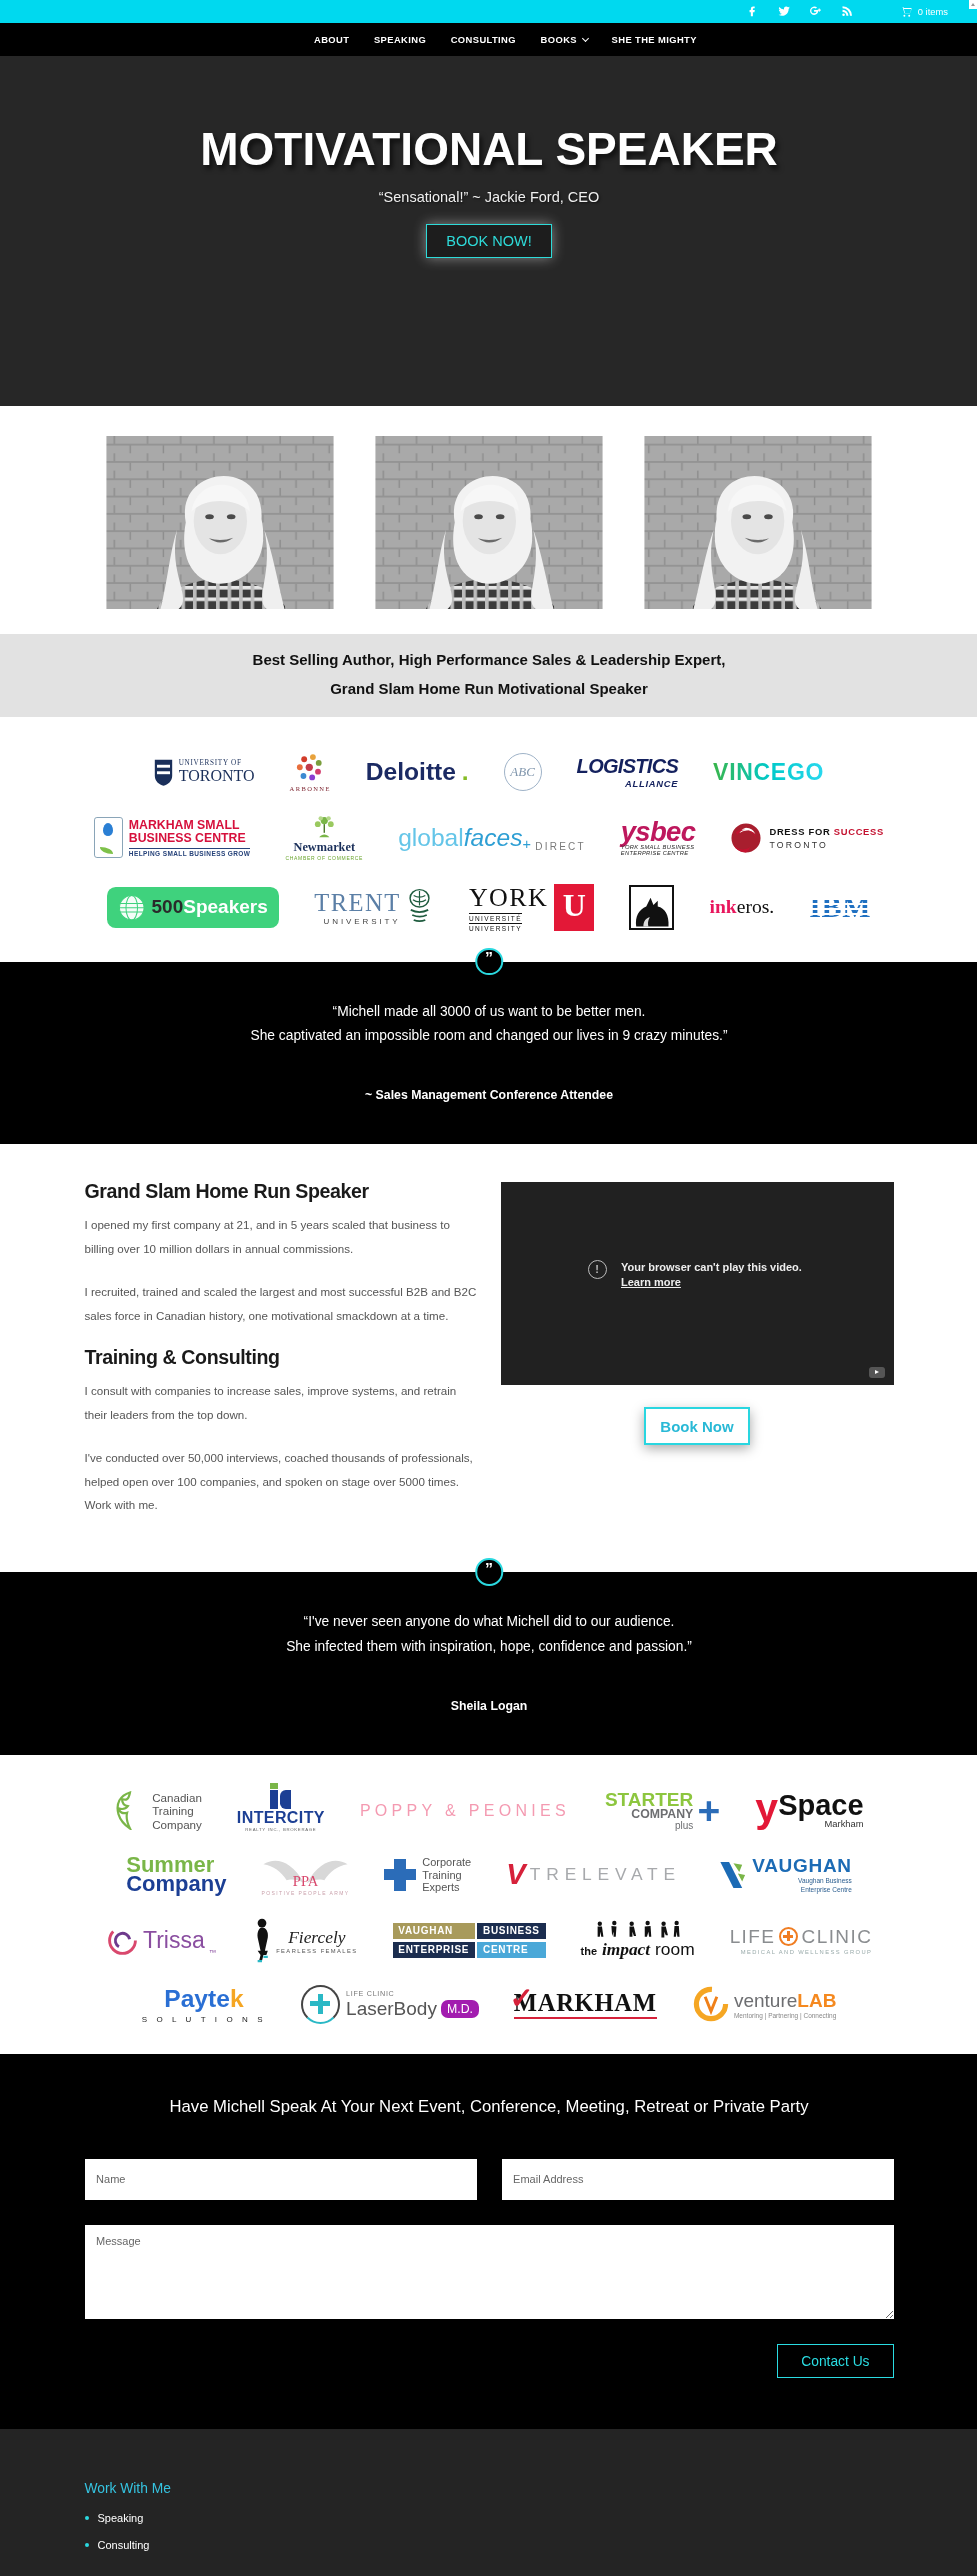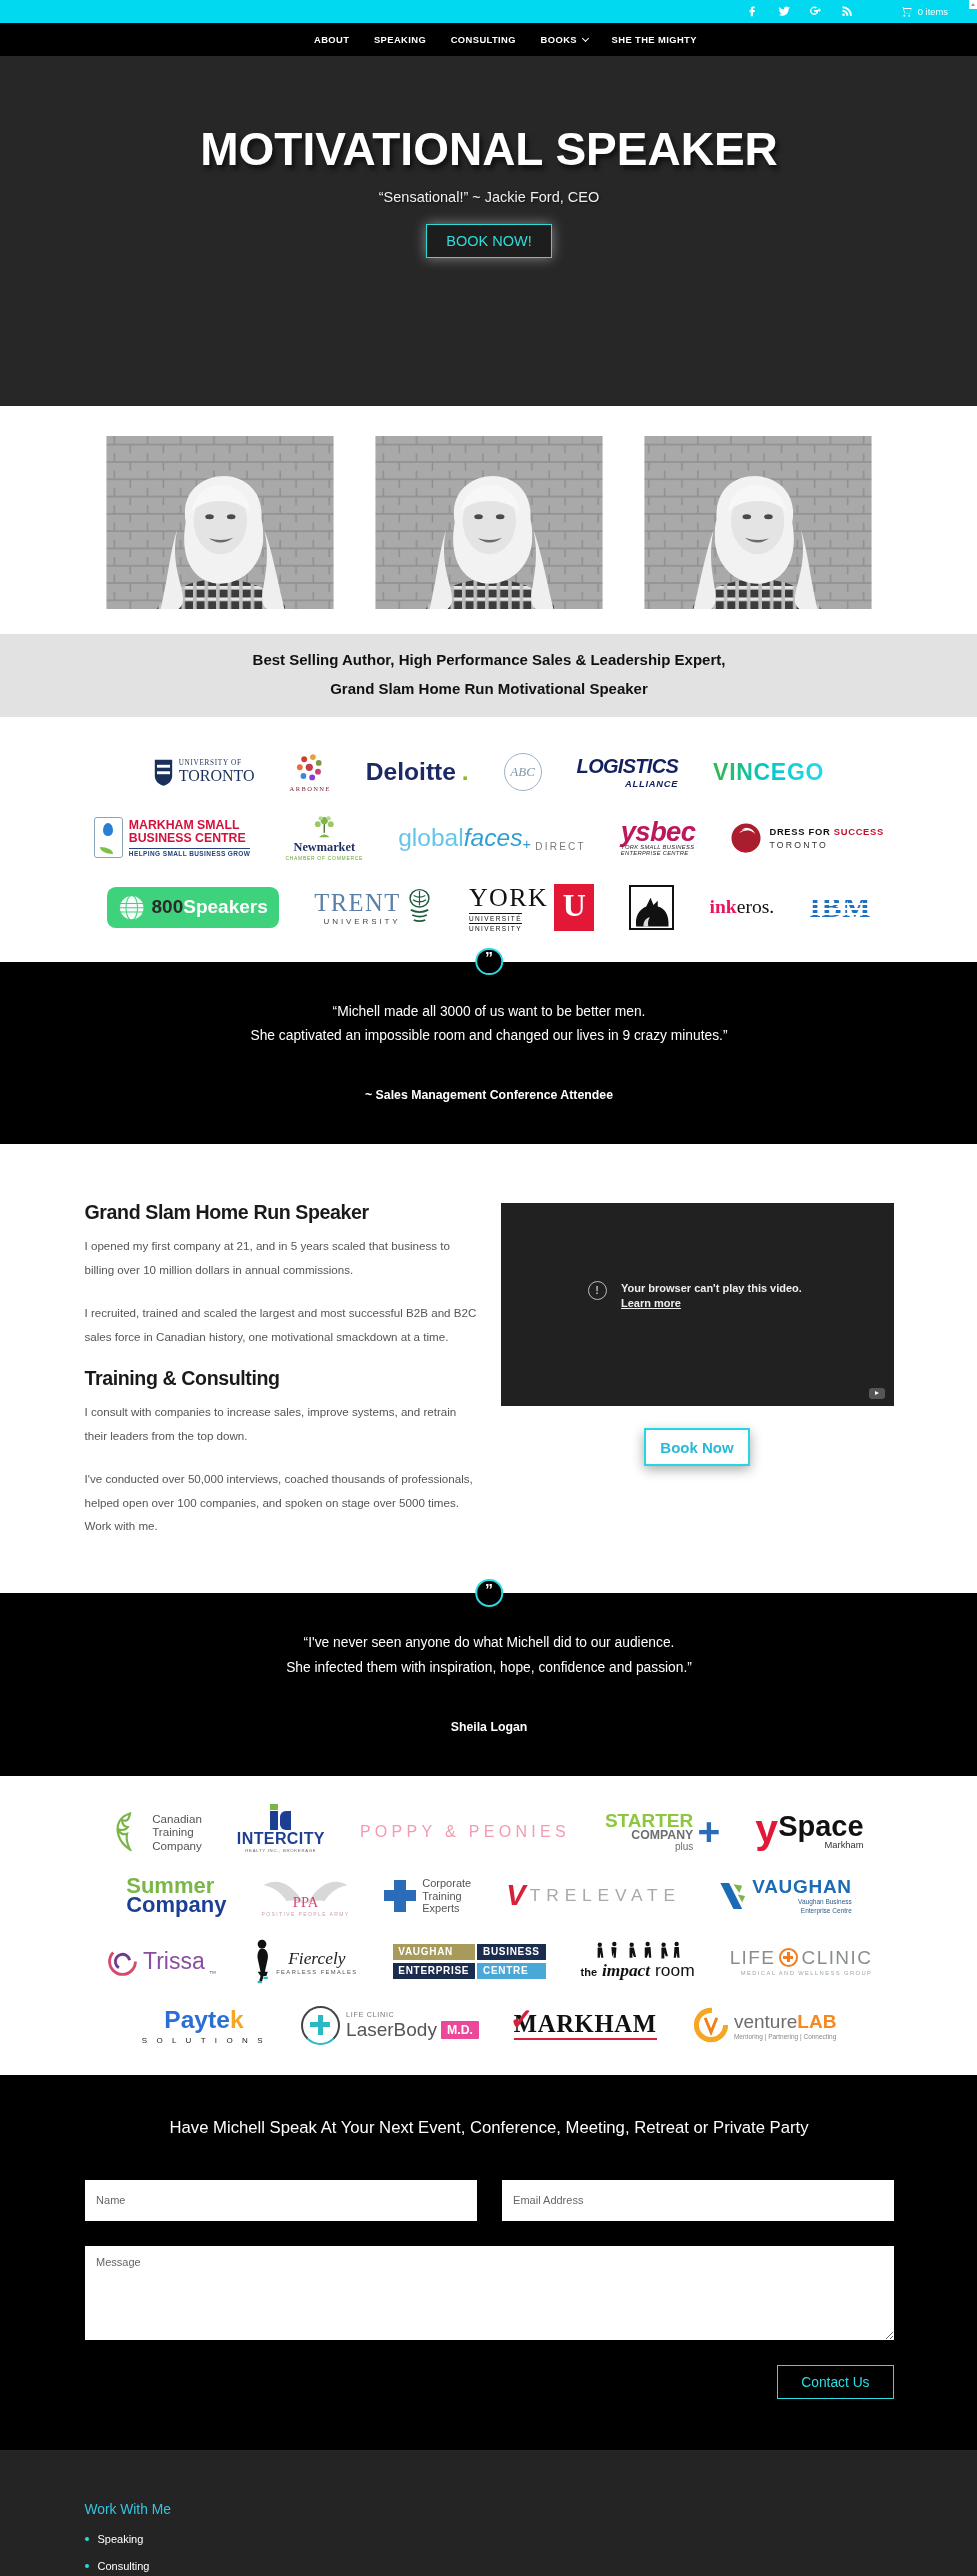--- a/index.html
+++ b/index.html
@@ -194,21 +194,21 @@
   .paytek .a b { color: #f5a623; }
   .paytek .sub { font-size: 8px; color: #222; letter-spacing: 3.6px; }
   .laserbody { gap: 5.8px; }
   .laserbody .circ { width: 39px; height: 39px; border: 2.9px solid #444; border-bottom-color: #2ab8c5; border-radius: 50%; position: relative; }
   .laserbody .circ::before { content:""; position:absolute; left:14.5px; top:7.2px; width:5px; height:19.6px; background:#2ab8c5; }
   .laserbody .circ::after { content:""; position:absolute; left:7.2px; top:14.5px; width:19.6px; height:5px; background:#2ab8c5; }
   .laserbody-t { display: flex; flex-direction: column; align-items: flex-start; }
   .laserbody-t .s { font-size: 7.2px; color: #777; letter-spacing: 0.7px; }
   .laserbody-t .row { display: flex; align-items: center; gap: 4.3px; }
   .laserbody-t .n { font-size: 19px; color: #555; }
-  .laserbody-t .md { background: #ec4899; color: #fff; font-size: 12.3px; font-weight: bold; padding: 2.2px 5.8px; border-radius: 1px; }
+  .laserbody-t .md { background: #a21caf; color: #fff; font-size: 12.3px; font-weight: normal; padding: 2.2px 5.8px; border-radius: 7px; }
   .markhamc { position: relative; }
   .markhamc .t { font-size: 24.6px; font-weight: bold; color: #111; letter-spacing: 0.7px; border-bottom: 2.2px solid #d6213a; font-family: "Liberation Serif", serif; }
   .markhamc .chk { position: absolute; left: -4.3px; top: -8.7px; color: #d6213a; font-size: 29px; font-weight: bold; }
   .vlab { gap: 4.3px; justify-content: space-between; }
   .vlab svg { width: 38px; height: 38px; }
   .vlab-t { display: flex; flex-direction: column; align-items: flex-start; }
   .vlab-t .row { display: flex; align-items: baseline; }
   .vlab-t .a { font-size: 19px; color: #6d6e71; }
   .vlab-t .b { font-size: 19px; font-weight: bold; color: #f5891f; }
   .vlab-t .s { font-size: 6.5px; color: #888; }
@@ -221,21 +221,21 @@
     background: #000; border: 2.2px solid #2bd9e0;
     display: flex; align-items: center; justify-content: center;
     color: #fff; font-size: 16px; font-weight: bold; line-height: 1;
   }
   .qcircle span { margin-top: -4.3px; }
   .quote .l { color: #fff; font-size: 13.8px; line-height: 1.8; }
   .quote .attr { color: #fff; font-size: 12.3px; font-weight: bold; margin-top: 39px; }
   .quote .em { }
 
   
-  .content { background: #fff; padding: 18px 0 36px; margin-top: 32px; }
+  .content { background: #fff; padding: 29px 0 36px; }
   .content .cols { display: flex; gap: 23px; }
   .ccol { width: 393px; }
   .content h2 { font-size: 19.6px; color: #1a1a1a; margin: 7.2px 0 10px; letter-spacing: -0.4px; }
   .content p { font-size: 11.6px; color: #555; line-height: 2.05; margin-bottom: 19px; }
   .videobox { width: 393px; height: 203px; background: #212121; position: relative; margin-top: 8.7px; }
   .vmsg { position: absolute; top: 78px; left: 87px; display: flex; gap: 14.5px; align-items: flex-start; }
   .vmsg .ic { width: 19px; height: 19px; border: 1.4px solid #bbb; border-radius: 50%; color: #bbb; font-size: 11px; font-weight: bold; display:flex; align-items:center; justify-content:center; }
   .vmsg .tx { color: #eee; font-size: 11px; font-weight: bold; line-height: 1.4; }
   .vmsg .tx a { color: #eee; text-decoration: underline; font-weight: bold; }
   .ytbtn { position: absolute; right: 8.7px; bottom: 7.2px; width: 16px; height: 11px; background: #555; border-radius: 2.9px; display:flex; align-items:center; justify-content:center; }
@@ -474,21 +474,21 @@
   <div class="lrow">
     <div class="spk">
       <svg class="globe" viewBox="0 0 38 38">
           <circle cx="19" cy="19" r="17" fill="#fff" opacity=".95"></circle>
           <g stroke="#3fd27d" stroke-width="1.4" fill="none">
             <circle cx="19" cy="19" r="17"></circle>
             <ellipse cx="19" cy="19" rx="8" ry="17"></ellipse>
             <path d="M2 13h34M2 25h34M2 19h34"></path>
           </g>
         </svg>
-      <div class="t"><span>800</span><b>Speakers</b></div>
+      <div class="t"><span>500</span><b>Speakers</b></div>
     </div>
     <div class="logo trent">
       <div class="trent-t">
         <div class="a">TRENT</div>
         <div class="b">UNIVERSITY</div>
       </div>
       <svg class="trent-em" viewBox="0 0 40 52">
           <ellipse cx="20" cy="14" rx="13" ry="12" fill="none" stroke="#1f5c3f" stroke-width="2"></ellipse>
           <path d="M20 4v20M12 10c5 3 11 3 16 0M11 16c5 4 13 4 18 0" stroke="#1f5c3f" stroke-width="1.6" fill="none"></path>
           <path d="M8 30c8 4 16 4 24 0M10 37c7 3 14 3 20 0M12 44c5 2 11 2 16 0" stroke="#1f5c3f" stroke-width="2.4" fill="none"></path>

